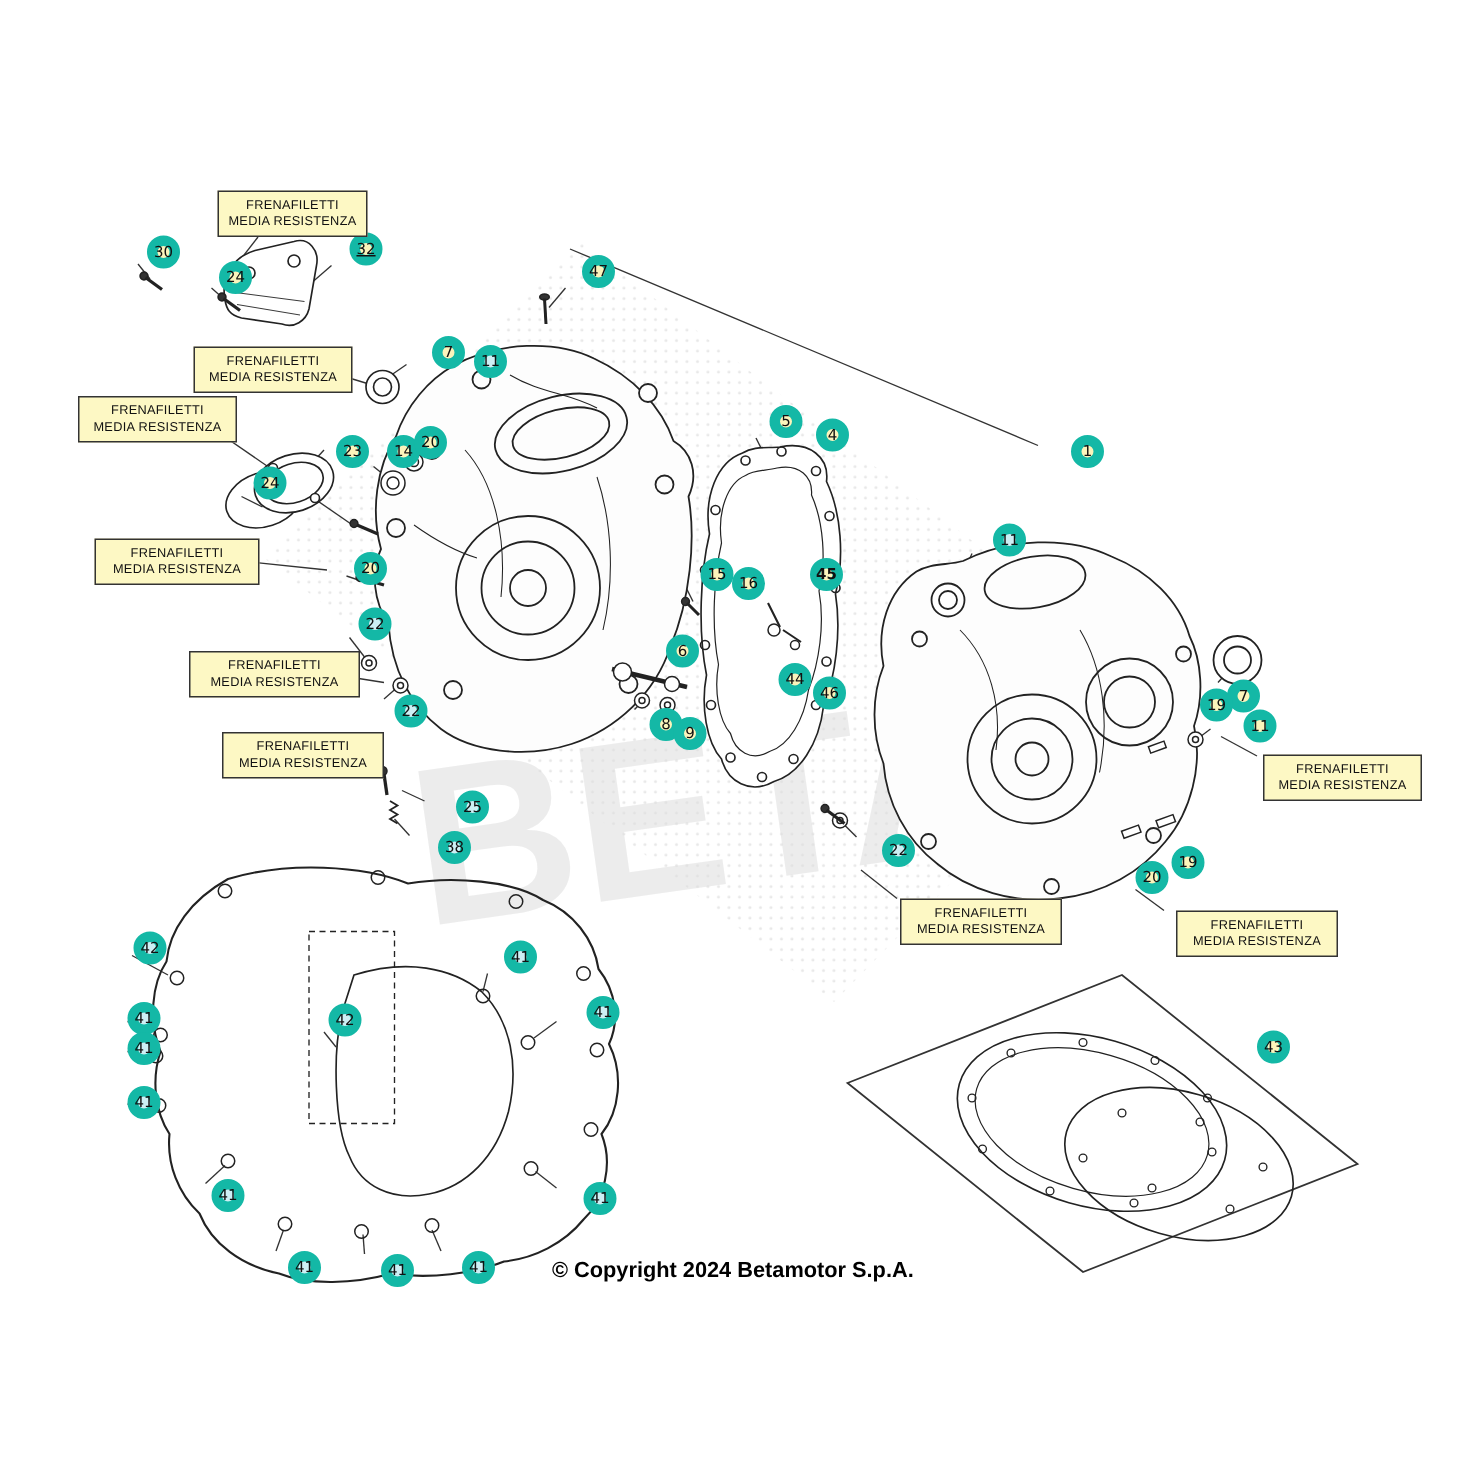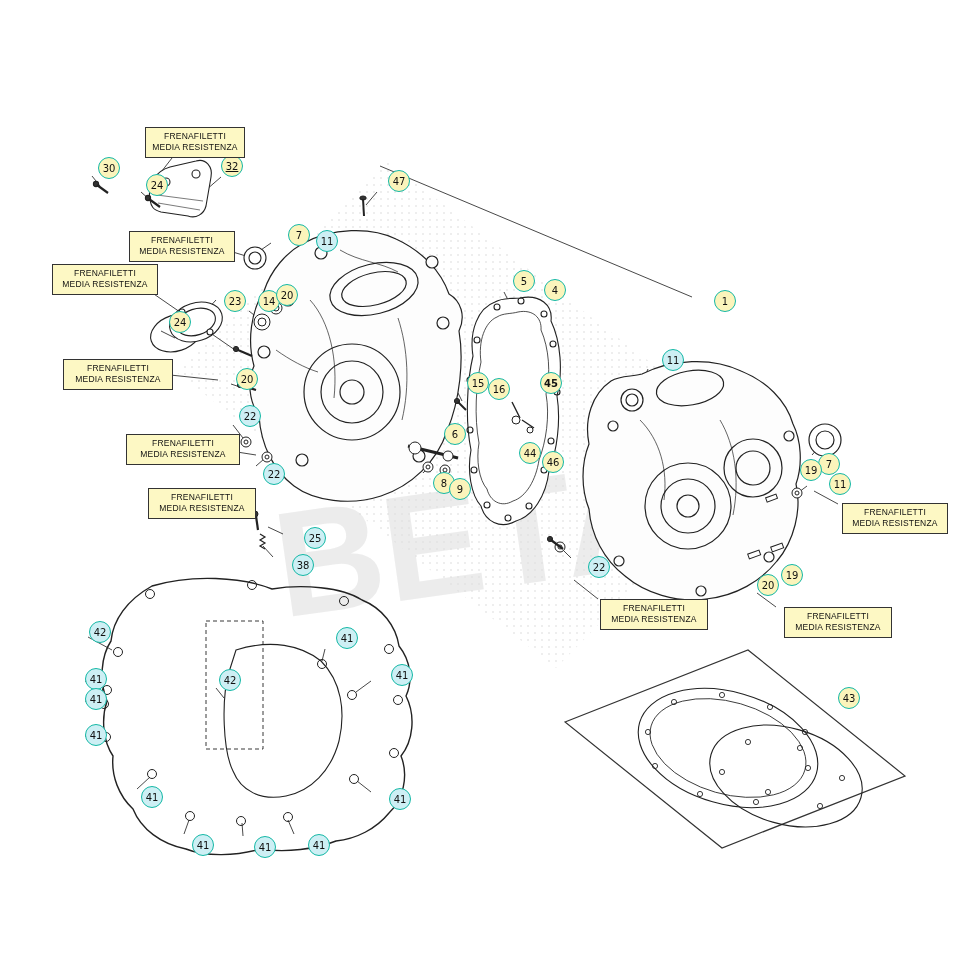--- a/index.html
+++ b/index.html
@@ -2,21 +2,21 @@
 <html style="--callout-yellow: #fbf4bb; --callout-cyan: #cdeff4; --note-bg: #fdf8c4;"><head>
 <meta charset="utf-8">
 <style>
   html,body{margin:0;padding:0;background:#fff;}
   .stage{position:relative;width:980px;height:980px;background:#fff;overflow:hidden;
          font-family:"Liberation Sans",sans-serif;}
   .stage svg{position:absolute;left:0;top:0;}
   .layer{position:absolute;left:0;top:0;width:100%;height:100%;pointer-events:none;margin-left:22px;}
   .layer *{pointer-events:auto;}
   .callout{position:absolute;width:22px;height:22px;border-radius:50%;
-           border:1px solid #14b8a6;box-sizing:border-box;
+           border:7px solid #14b8a6;box-sizing:border-box;
            display:flex;align-items:center;justify-content:center;
            font:10px "DejaVu Sans",sans-serif;color:#111;cursor:pointer;text-align:right;}
   .callout.yellow{background:var(--callout-yellow,#fbf4bb);}
   .callout.cyan{background:var(--callout-cyan,#cdeff4);}
   .note-box{position:absolute;border:1px solid #333;background:var(--note-bg,#fdf8c4);
             text-align:center;font:8.5px "Liberation Sans",sans-serif;color:#111;
             padding:3px 2px;line-height:1.35;letter-spacing:.2px;box-sizing:border-box;}
   .copyright{position:absolute;font:bold 14.5px "Liberation Sans",sans-serif;color:#000;}
 </style>
 </head>
@@ -294,21 +294,21 @@
       <circle cx="842" cy="778" r="2.6"></circle>
           <circle cx="820" cy="806" r="2.6"></circle>
           <circle cx="756" cy="802" r="2.6"></circle>
     </g>
   </g>
 </svg>
 
 <div class="layer">
       <div class="callout yellow" style="left: 76px; top: 157px;">30</div>
       <div class="callout yellow" style="left: 124px; top: 174px;">24</div>
-      <div class="callout yellow" style="left: 199px; top: 155px; text-decoration: underline;">32</div>
+      <div class="callout yellow" style="left: 211px; top: 155px; text-decoration: underline;">32</div>
       <div class="callout yellow" style="left: 366px; top: 170px;">47</div>
       <div class="callout yellow" style="left: 266px; top: 224px;">7</div>
       <div class="callout cyan" style="left: 294px; top: 230px;">11</div>
       <div class="callout yellow" style="left: 202px; top: 290px;">23</div>
       <div class="callout yellow" style="left: 236px; top: 290px;">14</div>
       <div class="callout yellow" style="left: 254px; top: 284px;">20</div>
       <div class="callout yellow" style="left: 147px; top: 311px;">24</div>
       <div class="callout yellow" style="left: 491px; top: 270px;">5</div>
       <div class="callout yellow" style="left: 522px; top: 279px;">4</div>
       <div class="callout yellow" style="left: 692px; top: 290px;">1</div>
@@ -378,14 +378,15 @@
       <div class="note-box" style="left: 578px; top: 599px; width: 108px;">
         <div>FRENAFILETTI</div>
         <div>MEDIA RESISTENZA</div>
       </div>
       <div class="note-box" style="left: 762px; top: 607px; width: 108px;">
         <div>FRENAFILETTI</div>
         <div>MEDIA RESISTENZA</div>
       </div>
     </div>
 
+<div class="copyright" style="left:368px;top:839px;">© Copyright 2024 Betamotor S.p.A.</div>
 
 </div>
 
 </body></html>

